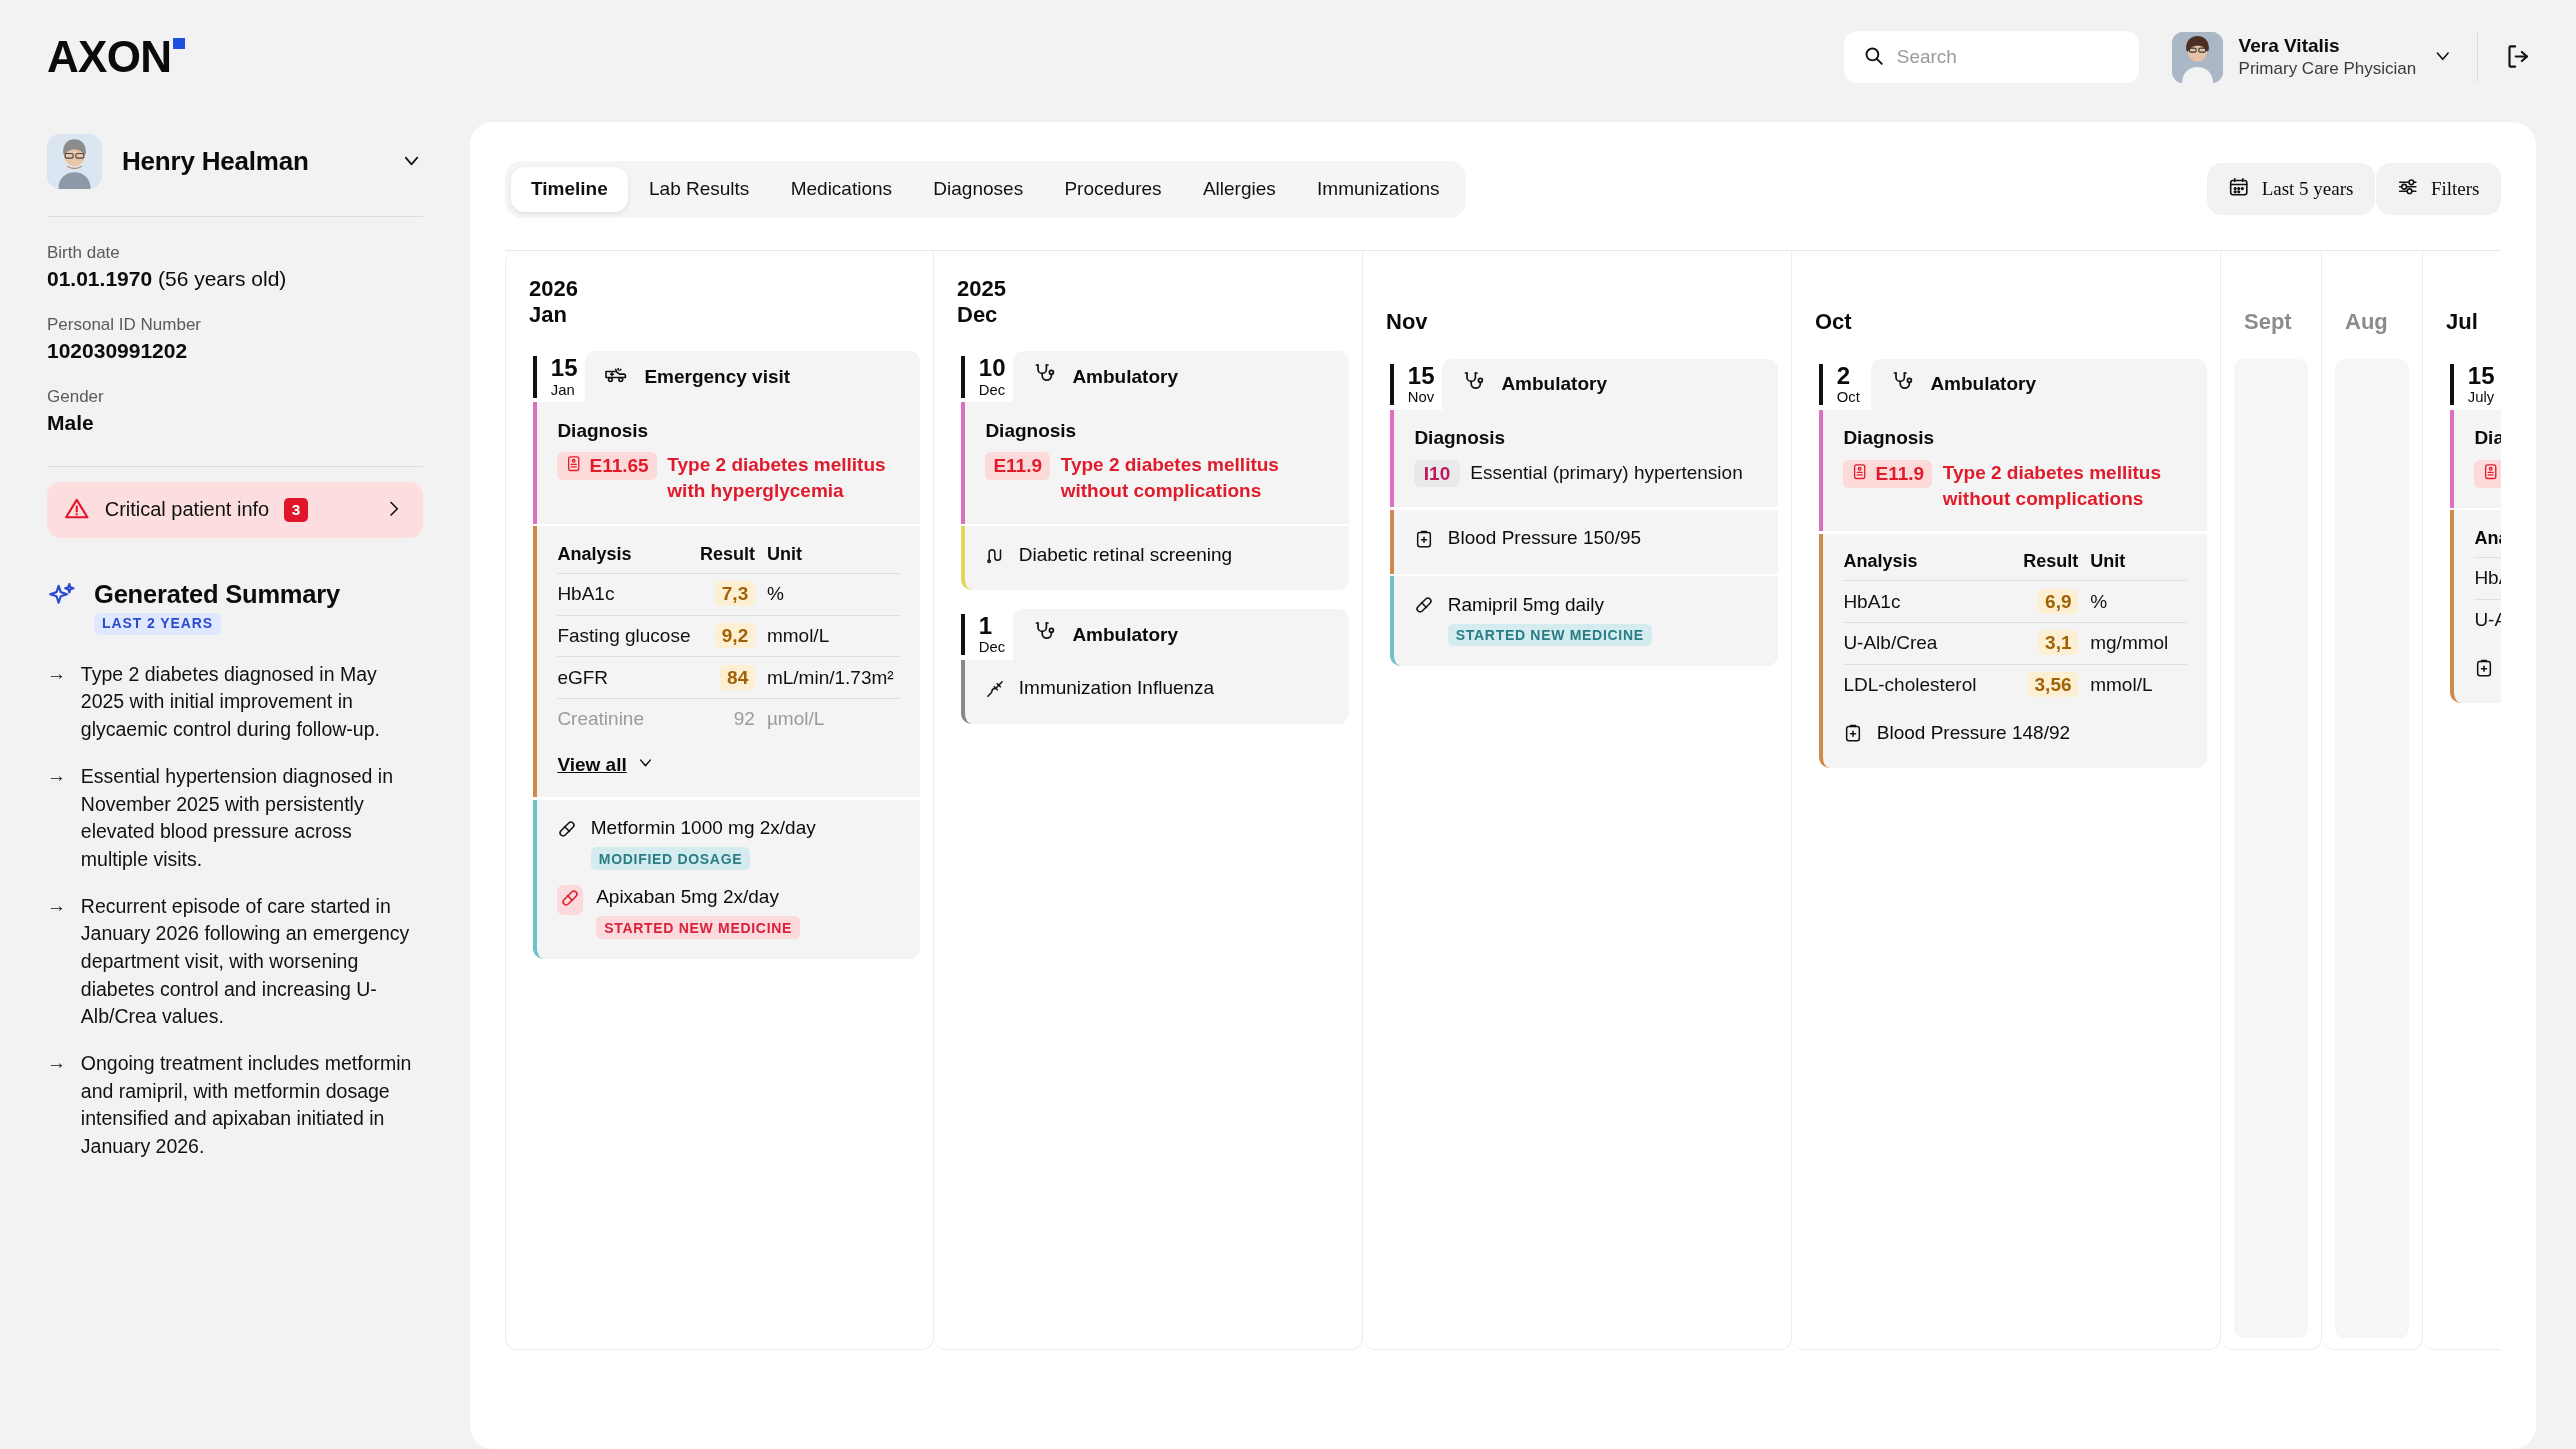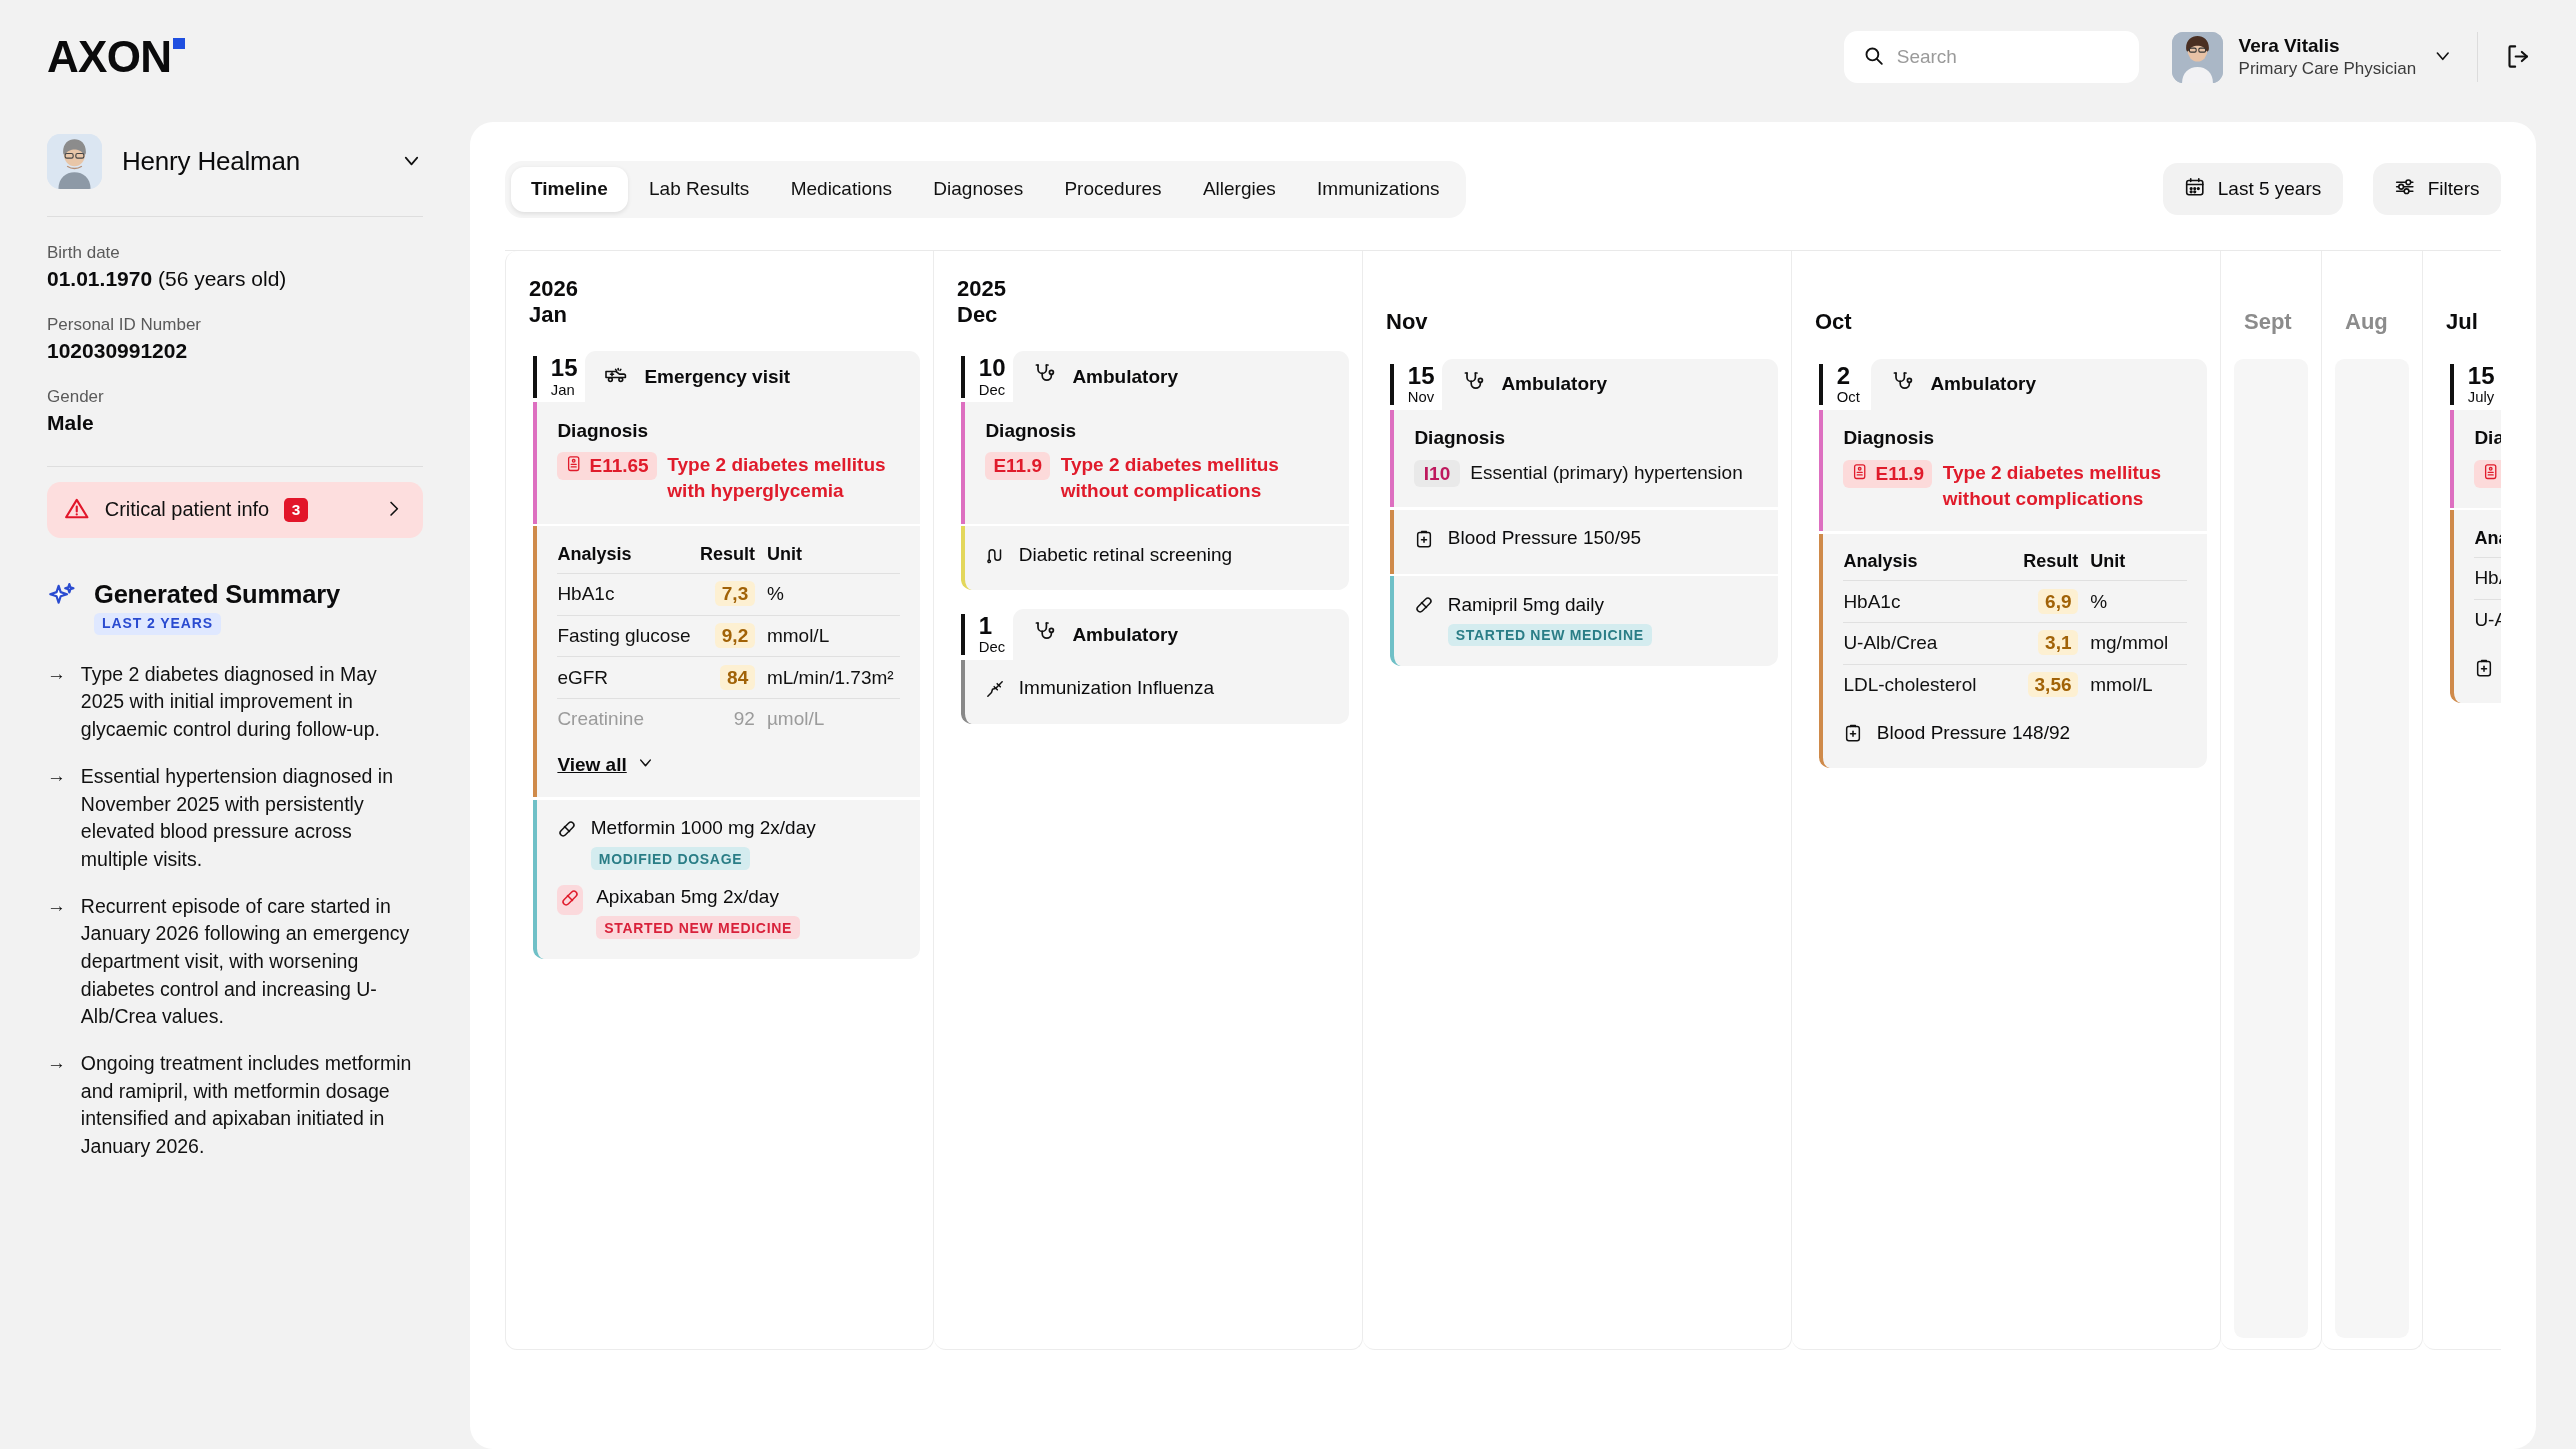--- a/index.html
+++ b/index.html
@@ -36,21 +36,21 @@
   .user-role { font-size: 17px; color: #3b3b3b; }
   .topbar-sep { width: 1.3px; height: 50px; background: #dcdcdc; }
   .logout-btn { padding: 4px; cursor: pointer; }
 
   
   .shell { display: flex; height: 1335px; padding: 0 40px 0 0; }
   .sidebar { width: 470px; padding: 13.4px 47px 0 47px; flex: none; }
 
   .patient-row { display: flex; align-items: center; gap: 20px; padding: 6.7px 0 27px; cursor: pointer; }
   .avatar-lg { width: 55px; height: 55px; border-radius: 13.4px; overflow: hidden; background: #dbe6f2; flex: none; position: relative; }
-  .patient-name { font-size: 26px; font-weight: 400; letter-spacing: -0.2px; }
+  .patient-name { font-size: 26px; font-weight: 700; letter-spacing: -0.2px; }
   .chev { margin-left: auto; }
 
   .divider { height: 1.3px; background: #dedede; }
 
   .fieldset { padding: 25.5px 0 6.7px; }
   .field { margin-bottom: 24px; }
   .field-label { font-size: 17px; color: #5a5a5a; margin-bottom: 4px; }
   .field-value { font-size: 21px; font-weight: 700; }
   .field-value .age { font-weight: 400; }
 
@@ -85,21 +85,21 @@
     flex: 1; background: #fff; border-radius: 23px; margin-top: 8px;
     padding: 39px 0 0 0; overflow: hidden; position: relative;
   }
   .panel-head { display: flex; align-items: center; padding: 0 35px; }
   .tabs { background: #f5f5f5; border-radius: 17.4px; padding: 6px; display: flex; gap: 1.3px; }
   .tab {
     font-size: 19px; padding: 11.4px 20px; border-radius: 13.4px; cursor: pointer;
     color: #111; white-space: nowrap;
   }
   .tab.active { background: #fff; font-weight: 700; box-shadow: 0 1.3px 4.7px rgba(0,0,0,.09); }
-  .head-actions { margin-left: auto; display: flex; gap: 30px; }
+  .head-actions { margin-left: auto; display: flex; gap: 1px; font-family: Liberation Serif, serif; }
   .pill {
     background: #f2f2f2; border-radius: 14.8px; height: 52px; display: flex;
     align-items: center; gap: 12px; padding: 0 21.5px; font-size: 19px; cursor: pointer;
   }
 
   
   .timeline {
     display: flex; margin: 32px 35px 0 35px; height: 1100px;
     border-top: 1.3px solid #e9e9e9; position: relative; overflow: hidden;
   }

